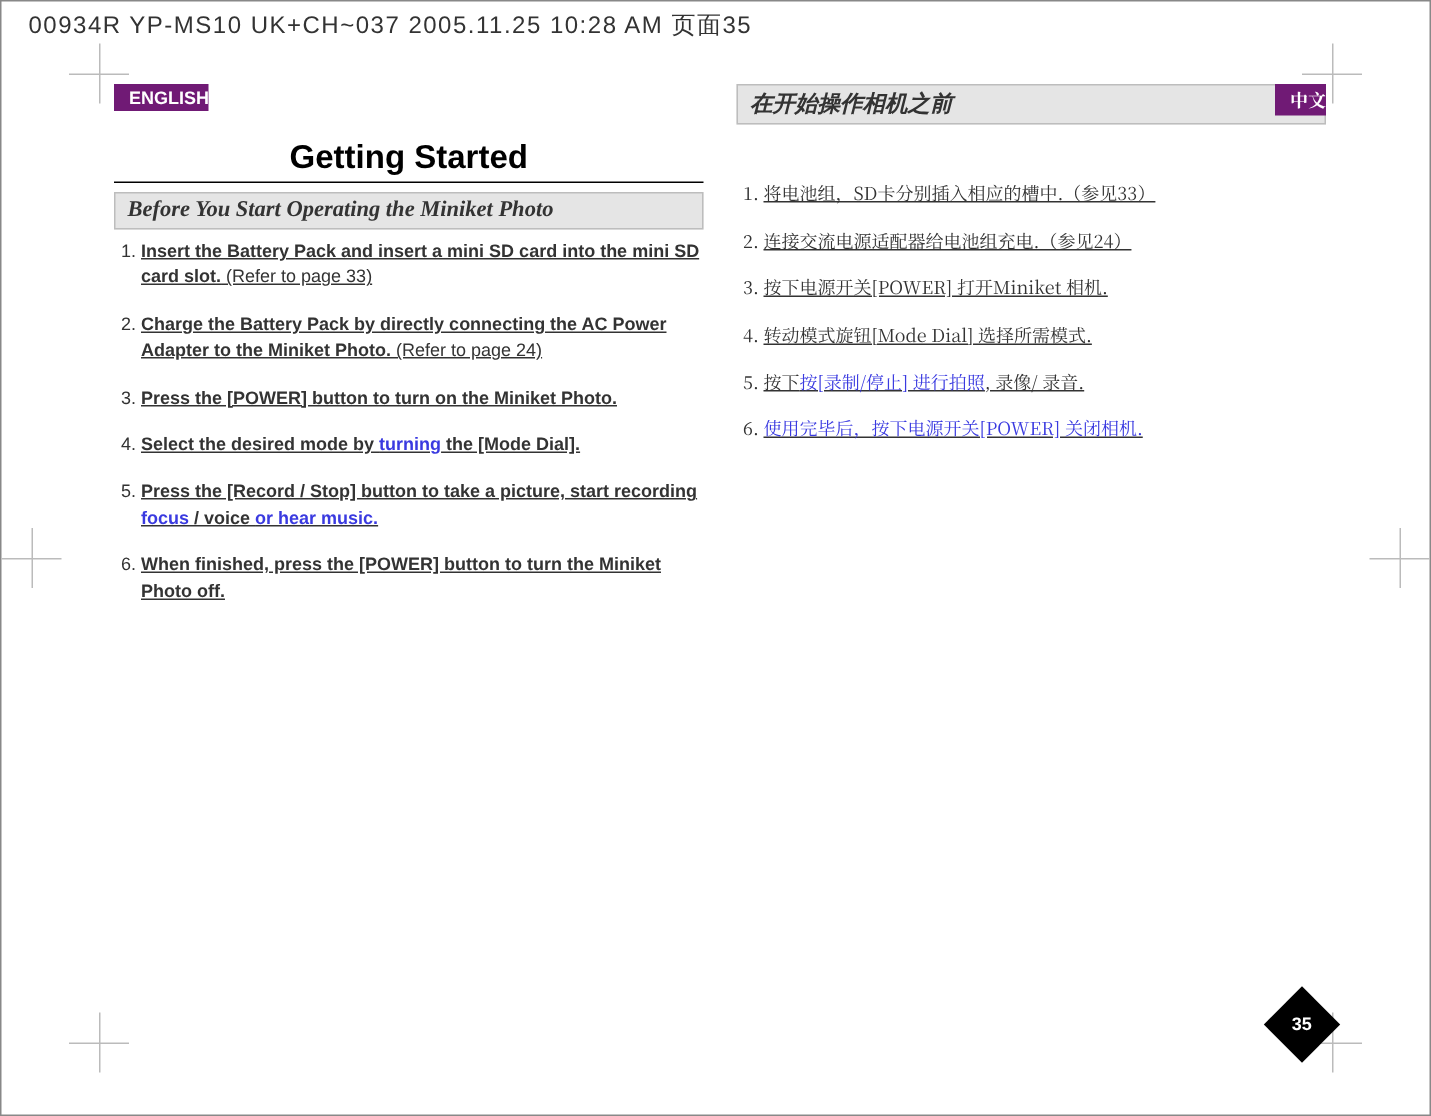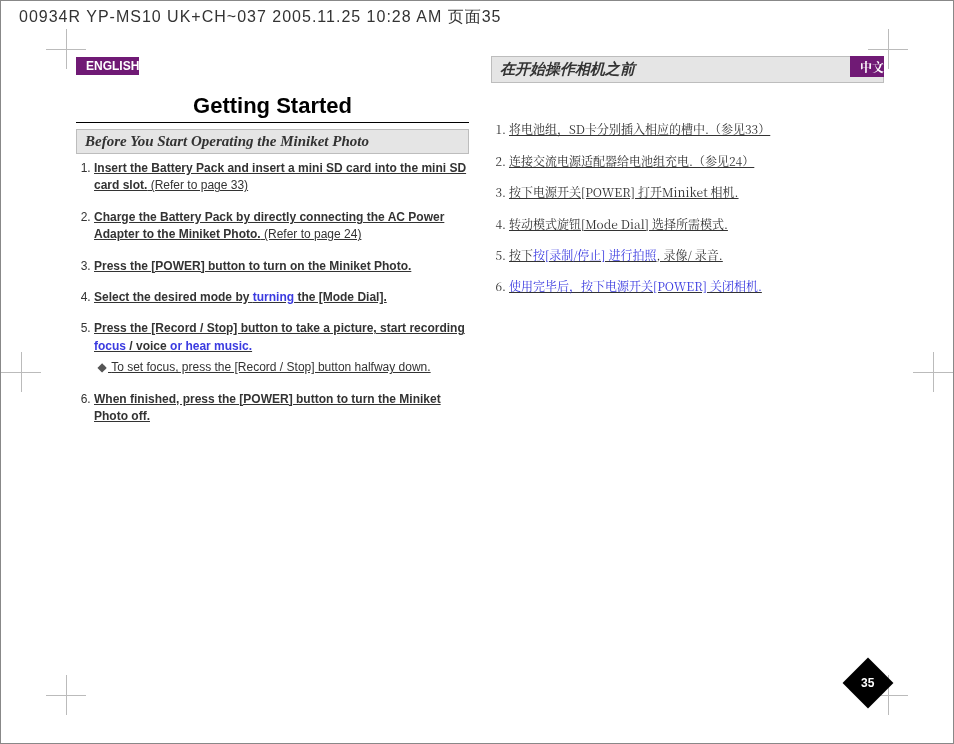--- a/index.html
+++ b/index.html
@@ -178,21 +178,20 @@
           <span class="main">Charge the Battery Pack by directly connecting the AC Power Adapter to the Miniket Photo.</span><span class="note"> (Refer to page 24)</span>
         </li>
         <li>
           <span class="main">Press the [POWER] button to turn on the Miniket Photo.</span>
         </li>
         <li>
           <span class="main"><span>Select the desired mode by </span><span class="hl">turning</span><span> the [Mode Dial].</span></span>
         </li>
         <li>
           <span class="main"><span>Press the [Record / Stop] button to take a picture, start recording </span><span class="hl">focus</span><span> / voice </span><span class="hl">or hear music.</span></span>
-          <div class="sub-bullet"><span class="dia">◆</span> <span>To set focus, press the [Record / Stop] button halfway down.</span></div>
         </li>
         <li>
           <span class="main">When finished, press the [POWER] button to turn the Miniket Photo off.</span>
         </li>
       </ol>
     </div>
 
     <div class="col zh">
       <div class="lang-tab right">中文</div>
       <div class="subhead">在开始操作相机之前</div>

